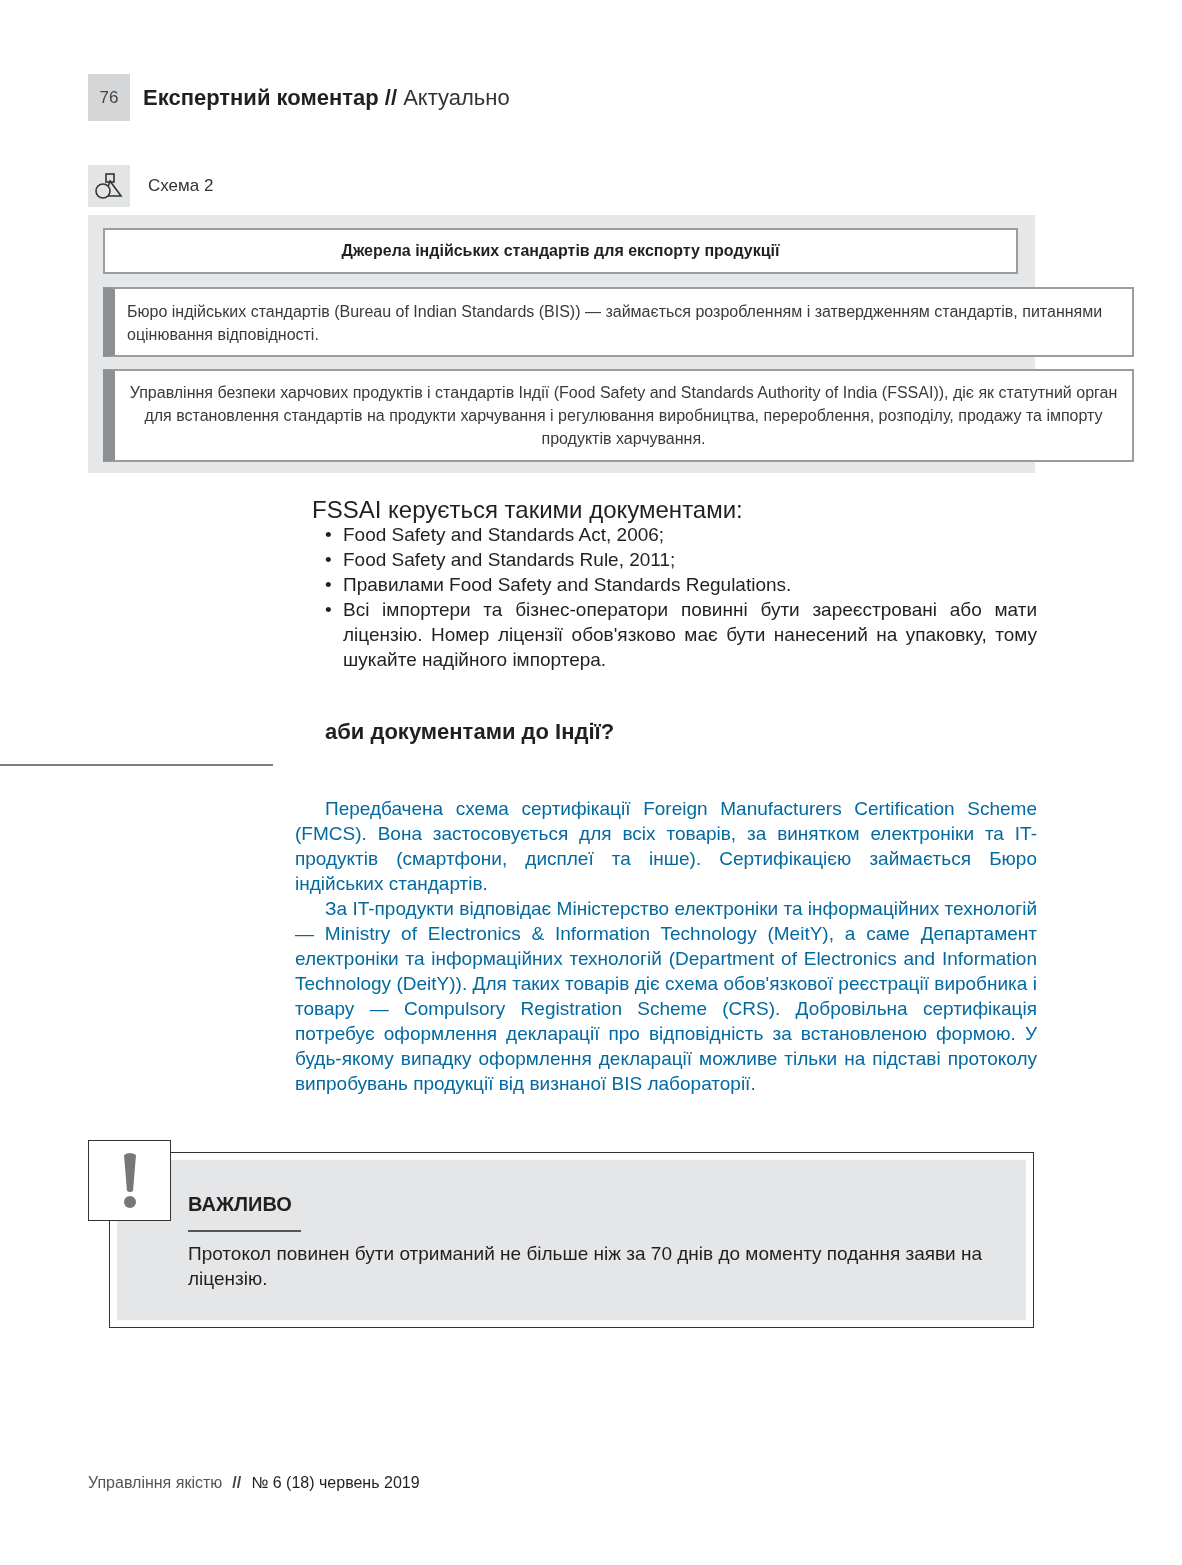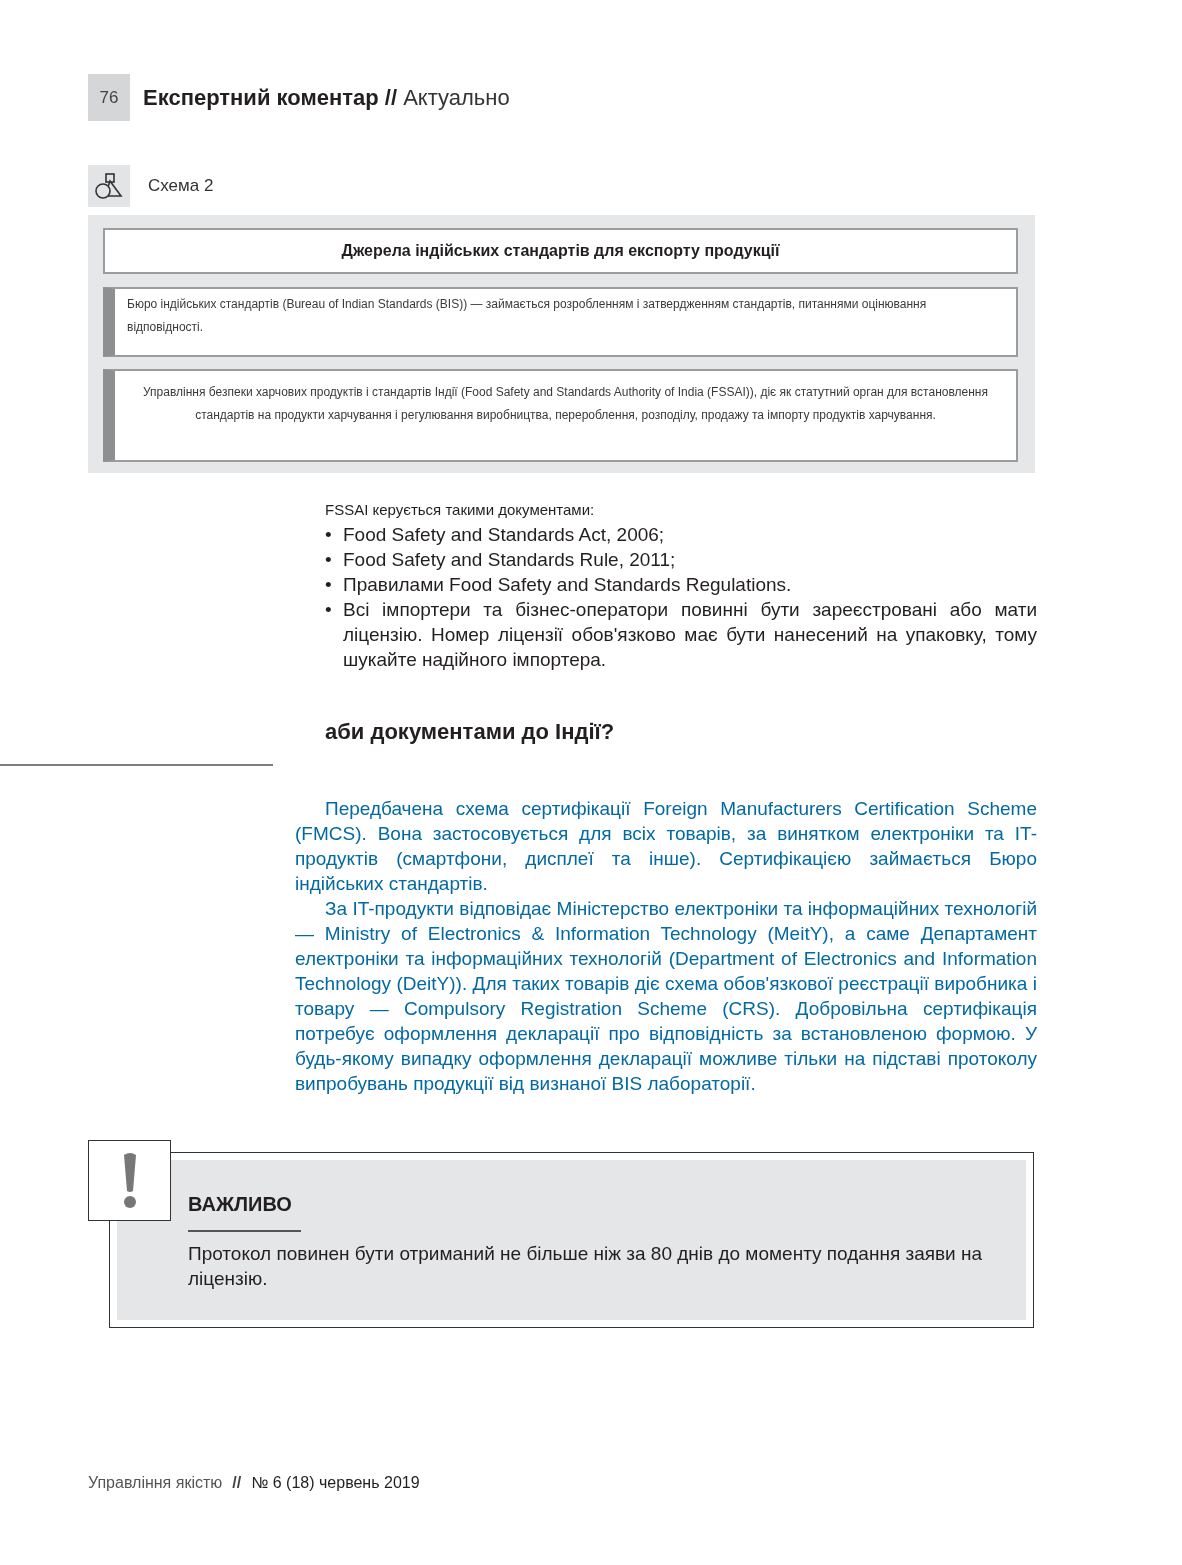--- a/index.html
+++ b/index.html
@@ -10,25 +10,25 @@
   .running-head { position: absolute; left: 143px; top: 84px; font-size: 22px; line-height: 28px; white-space: nowrap; color: #231f20; }
   .running-head .sec { font-weight: bold; }
   .running-head .sep { font-weight: bold; }
   .running-head .sub { font-weight: normal; color: #333; }
 
   .schema-icon-box { position: absolute; left: 88px; top: 165px; width: 42px; height: 42px; background: #e3e4e5; display: flex; align-items: center; justify-content: center; }
   .schema-label { position: absolute; left: 148px; top: 176px; font-size: 17px; color: #333; }
 
   .schema-panel { position: absolute; left: 88px; top: 215px; width: 947px; height: 258px; background: #e6e7e8; }
   .schema-title-box { position: absolute; left: 15px; top: 13px; width: 915px; height: 46px; background: #fff; border: 2px solid #9b9c9e; display: flex; align-items: center; justify-content: center; font-size: 16px; font-weight: bold; color: #231f20; }
-  .schema-item { position: absolute; left: 15px; width: 915px; background: #fff; border: 2px solid #9b9c9e; border-left: 12px solid #8e8f91; padding: 4px 12px 0 12px; font-size: 12px; line-height: 23px; color: #3a3a3a; }
+  .schema-item { position: absolute; left: 15px; width: 1031px; background: #fff; border: 2px solid #9b9c9e; border-left: 12px solid #8e8f91; padding: 11px 12px 0 12px; font-size: 16px; line-height: 23px; color: #3a3a3a; }
   .schema-item.i1 { top: 72px; height: 70px; }
   .schema-item.i2 { top: 154px; height: 93px; padding-top: 10px; text-align: center; }
 
-  .intro { position: absolute; left: 325px; top: 497px; width: 712px; font-size: 15px; line-height: 25px; color: #231f20; }
+  .intro { position: absolute; left: 312px; top: 497px; width: 712px; font-size: 24px; line-height: 25px; color: #231f20; }
   .bullets { position: absolute; left: 325px; top: 522px; width: 712px; list-style: none; font-size: 19px; line-height: 25px; }
   .bullets li { position: relative; padding-left: 18px; text-align: justify; }
   .bullets li .bullet { position: absolute; left: 0; top: 0; }
 
   .rule-left { position: absolute; left: 0; top: 764px; width: 273px; height: 2px; background: #7d7e80; }
   .section-heading { position: absolute; left: 325px; top: 719px; width: 600px; font-size: 22px; line-height: 25px; font-weight: bold; color: #231f20; }
 
   .body-text { position: absolute; left: 295px; top: 796px; width: 742px; font-size: 19px; line-height: 25px; text-align: justify; color: #0369a1; }
   .body-text p { text-indent: 30px; }
 
@@ -88,17 +88,17 @@
 
 <div class="important-frame"></div>
 <div class="important-fill"></div>
 <div class="important-icon-box">
   <svg width="24" height="60" viewBox="0 0 24 60">
     <path d="M6 4 Q12 0 18 4 L15 40 Q12 42 9 40 Z" fill="#777"></path>
     <circle cx="12" cy="51" r="6" fill="#777"></circle>
   </svg>
 </div>
 <div class="important-title">ВАЖЛИВО</div>
-<div class="important-text">Протокол повинен бути отриманий не більше ніж за 80 днів до моменту подання заяви на ліцензію.</div>
+<div class="important-text">Протокол повинен бути отриманий не більше ніж за 70 днів до моменту подання заяви на ліцензію.</div>
 
 <div class="footer">
   <span class="journal">Управління якістю</span><span class="sep">//</span><span class="issue">№ 6 (18) червень 2019</span>
 </div>
 
 </body></html>

